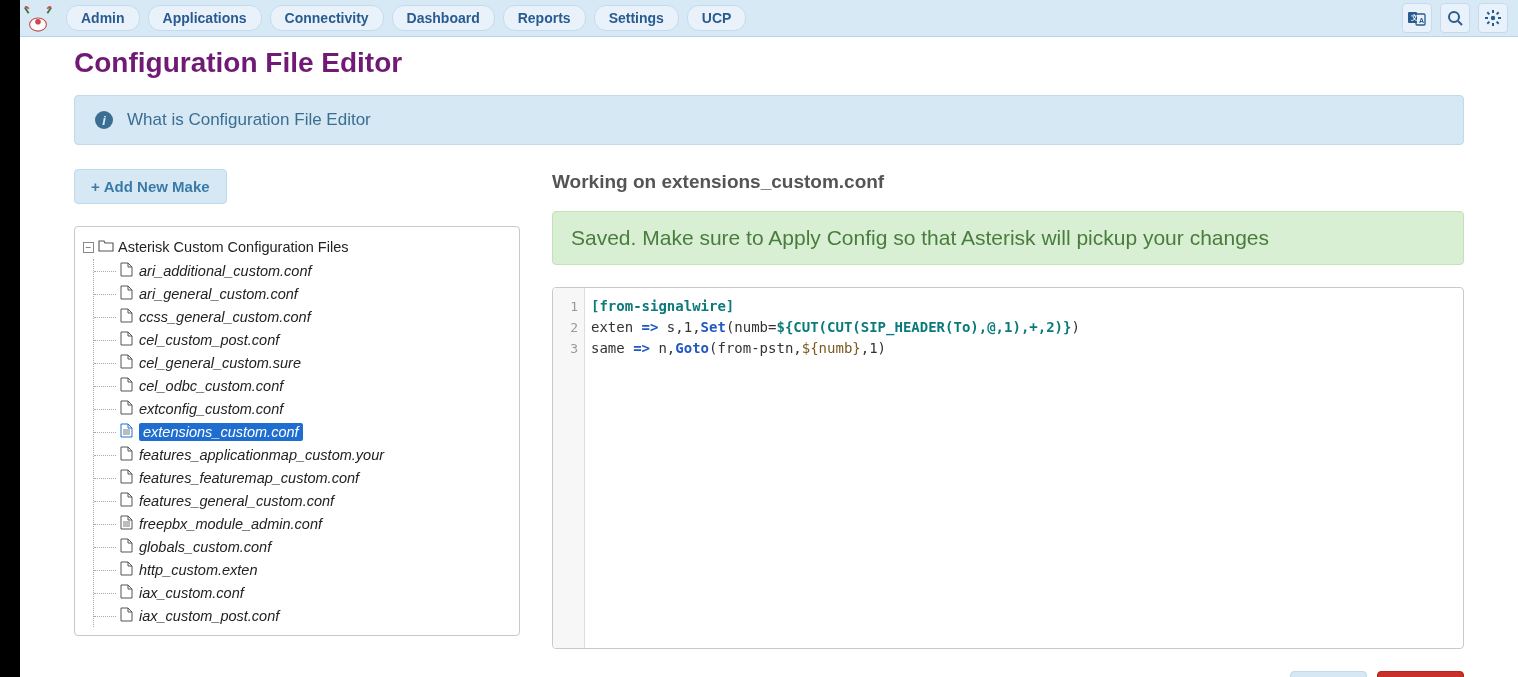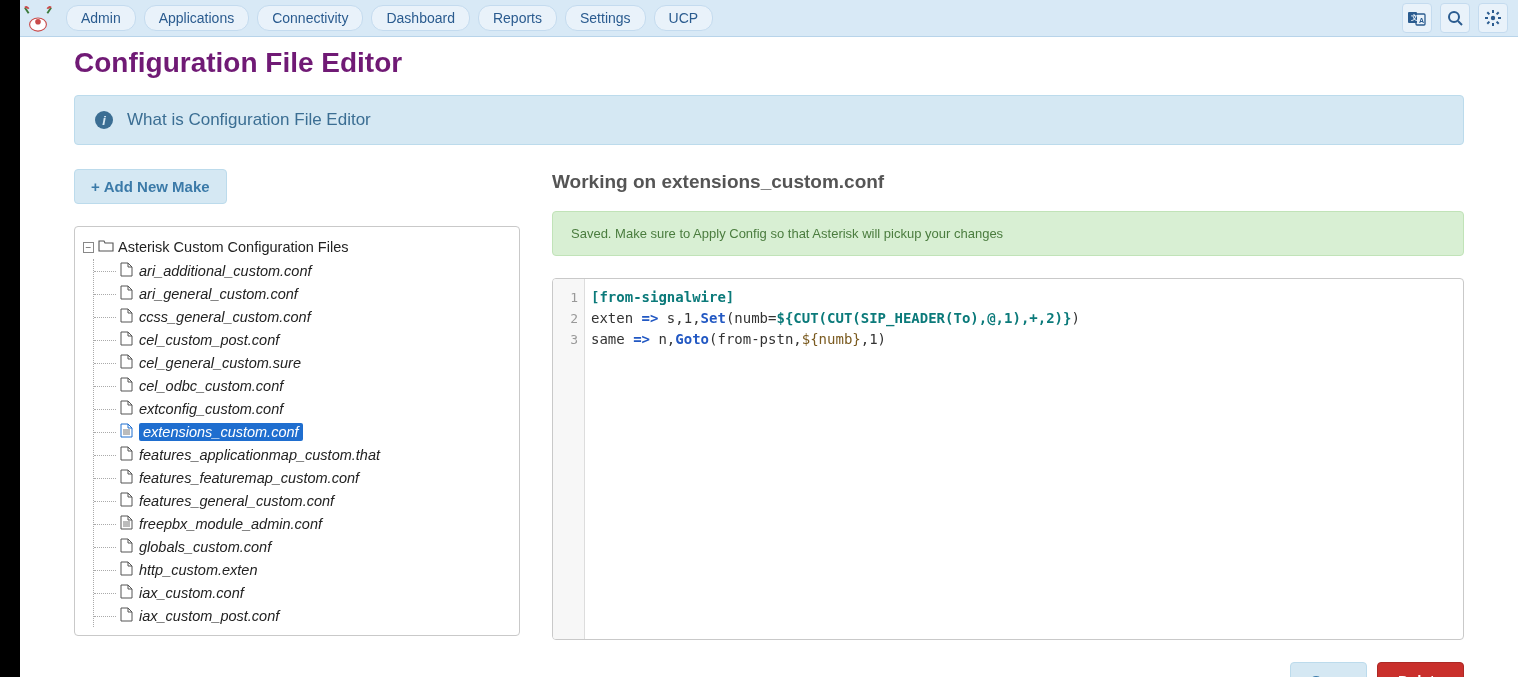--- a/index.html
+++ b/index.html
@@ -1,42 +1,42 @@
 <!DOCTYPE html>
 <html><head>
 <meta charset="utf-8">
 <style>
   * { margin: 0; padding: 0; box-sizing: border-box; }
   body { font-family: -apple-system, BlinkMacSystemFont, "Segoe UI", Arial, sans-serif; font-size: 14px; background: #fff; color: #333; width: 1518px; }
   .leftstrip { position: absolute; left: 0; top: 0; width: 20px; height: 100%; background: #000; z-index: 100; }
   .topbar { height: 37px; background: #d8e9f6; display: flex; align-items: center; padding: 0 8px 0 20px; border-bottom: 1px solid #b8d4ea; position: relative; }
   .logo { width: 36px; height: 30px; display: flex; align-items: center; justify-content: center; margin-right: 6px; }
   .logo svg { width: 34px; height: 28px; }
-  .nav-btn { display: inline-block; margin: 0 4px; padding: 4px 14px; border-radius: 12px; background: #e9f2fa; color: #2a5b8f; font-weight: 400; font-size: 14px; cursor: pointer; border: 1px solid #c4dbef; }
+  .nav-btn { display: inline-block; margin: 0 4px; padding: 4px 14px; border-radius: 12px; background: #e9f2fa; color: #2a5b8f; font-weight: 700; font-size: 14px; cursor: pointer; border: 1px solid #c4dbef; }
   .top-right { position: absolute; right: 10px; top: 3px; display: flex; gap: 8px; }
   .icon-btn { width: 30px; height: 30px; border-radius: 4px; background: #e9f2fa; border: 1px solid #c4dbef; display: flex; align-items: center; justify-content: center; cursor: pointer; color: #2a5b8f; }
   .page { padding: 10px 54px 20px 74px; }
   .page-title { font-size: 28px; font-weight: 700; color: #701a75; margin-bottom: 16px; }
   .info-banner { background: #d5e8f3; border: 1px solid #bcdbec; border-radius: 4px; padding: 14px 20px; color: #3b6e93; font-size: 17px; display: flex; align-items: center; gap: 14px; margin-bottom: 24px; }
   .info-banner .icon { width: 18px; height: 18px; border-radius: 50%; background: #3b6e93; color: #d5e8f3; font-weight: bold; display: flex; align-items: center; justify-content: center; font-size: 13px; font-style: italic; }
   .cols { display: flex; gap: 32px; }
   .left-col { width: 446px; flex-shrink: 0; }
   .right-col { flex: 1; min-width: 0; }
   .add-btn { display: inline-flex; align-items: center; gap: 4px; background: #d5e8f3; border: 1px solid #bcdbec; color: #3b7aa8; font-weight: 700; padding: 8px 16px; border-radius: 4px; cursor: pointer; font-size: 15px; margin-bottom: 22px; }
   .tree-panel { border: 1px solid #c9c9c9; border-radius: 4px; padding: 10px 8px 8px 8px; }
   .tree-root { display: flex; align-items: center; gap: 4px; font-size: 14.5px; color: #222; padding: 2px 0 4px 0; }
   .tree-toggle { width: 11px; height: 11px; border: 1px solid #888; font-size: 10px; line-height: 9px; text-align: center; color: #555; cursor: pointer; }
   .tree-files { margin-left: 10px; border-left: 1px dotted #aaa; padding-left: 0; font-style: italic; }
   .tree-item { display: flex; align-items: center; font-size: 14.5px; padding: 2.5px 0 2.5px 26px; cursor: pointer; position: relative; color: #222; }
   .tree-item::before { content: ""; position: absolute; left: 0; top: 50%; width: 22px; border-top: 1px dotted #aaa; }
   .tree-item .fi { margin-right: 6px; width: 13px; height: 15px; flex-shrink: 0; }
   .tree-item.active .lbl { background: #1f6ecf; color: #fff; padding: 1px 4px; border-radius: 2px; }
   .tree-item.active .fi path, .tree-item.active .fi rect { stroke: #1f6ecf; }
   .working-title { font-size: 19px; font-weight: 700; color: #555; margin-bottom: 18px; margin-top: 2px; }
-  .success-banner { background: #d8efd3; border: 1px solid #c1e3b8; border-radius: 4px; padding: 14px 18px; color: #4a7c3e; font-size: 13px; margin-bottom: 22px; }
+  .success-banner { background: #d8efd3; border: 1px solid #c1e3b8; border-radius: 4px; padding: 14px 18px; color: #4a7c3e; font-size: 21px; margin-bottom: 22px; }
   .editor { border: 1px solid #c9c9c9; border-radius: 4px; height: 362px; display: flex; font-family: "Menlo", "Monaco", "Consolas", monospace; font-size: 14px; overflow: hidden; }
   .gutter { width: 32px; background: #f7f7f7; border-right: 1px solid #ddd; text-align: right; padding: 8px 6px 0 0; color: #999; font-size: 13px; line-height: 21px; }
   .code { padding: 8px 0 0 6px; line-height: 21px; white-space: pre; }
   .c-teal { color: #0b7a7a; font-weight: 700; }
   .c-blue { color: #2258c3; font-weight: 700; }
   .c-plain { color: #333; }
   .c-brown { color: #7a5a1f; }
   .btn-row { display: flex; justify-content: flex-end; gap: 10px; margin-top: 22px; }
   .btn-save { background: #d5e8f3; border: 1px solid #bcdbec; color: #3b7aa8; font-weight: 700; padding: 9px 20px; border-radius: 4px; cursor: pointer; font-size: 15px; }
   .btn-del { background: #c9302c; border: 1px solid #ac2925; color: #fff; font-weight: 700; padding: 9px 20px; border-radius: 4px; cursor: pointer; font-size: 15px; }
@@ -164,21 +164,21 @@
                   <line x1="3" y1="7" x2="10" y2="7" stroke="#555" stroke-width="0.8"></line>
                   <line x1="3" y1="9" x2="10" y2="9" stroke="#555" stroke-width="0.8"></line>
                   <line x1="3" y1="11" x2="10" y2="11" stroke="#555" stroke-width="0.8"></line>
                 </svg></span>
               <span class="lbl">extensions_custom.conf</span>
             </div>
             <div class="tree-item">
               <span><svg class="fi" viewBox="0 0 13 15">
                   <path d="M1 1 L8 1 L12 5 L12 14 L1 14 Z M8 1 L8 5 L12 5" fill="none" stroke="#555" stroke-width="1"></path>
                 </svg></span>
-              <span class="lbl">features_applicationmap_custom.that</span>
+              <span class="lbl">features_applicationmap_custom.your</span>
             </div>
             <div class="tree-item">
               <span><svg class="fi" viewBox="0 0 13 15">
                   <path d="M1 1 L8 1 L12 5 L12 14 L1 14 Z M8 1 L8 5 L12 5" fill="none" stroke="#555" stroke-width="1"></path>
                 </svg></span>
               <span class="lbl">features_featuremap_custom.conf</span>
             </div>
             <div class="tree-item">
               <span><svg class="fi" viewBox="0 0 13 15">
                   <path d="M1 1 L8 1 L12 5 L12 14 L1 14 Z M8 1 L8 5 L12 5" fill="none" stroke="#555" stroke-width="1"></path>

